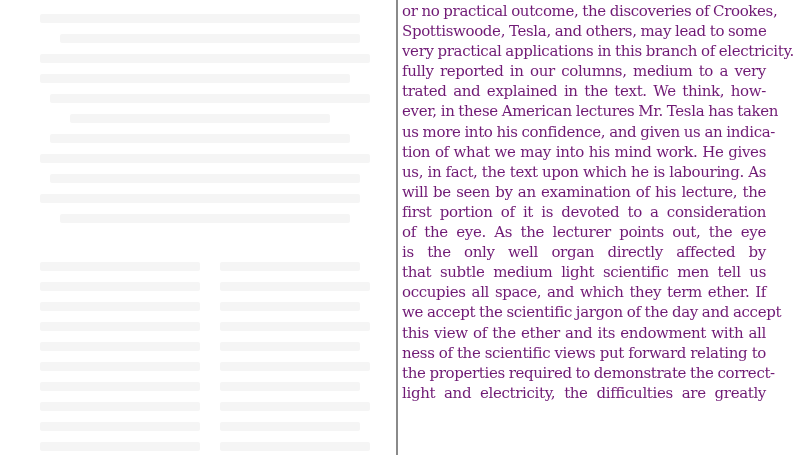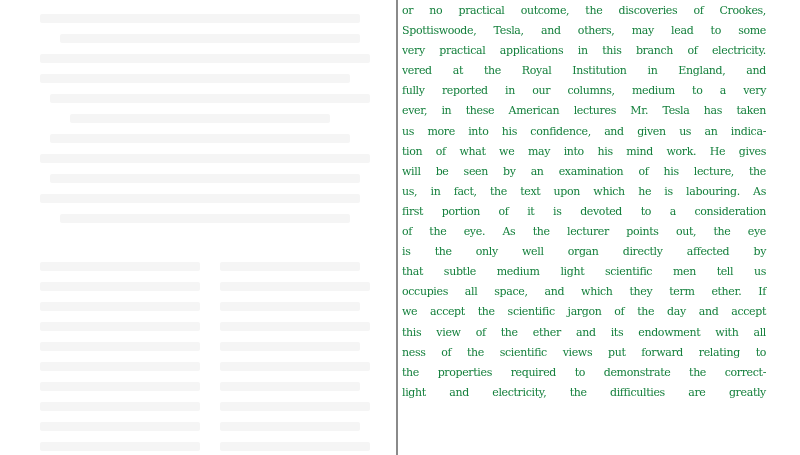--- a/index.html
+++ b/index.html
@@ -1,21 +1,21 @@
 <!DOCTYPE html>
 <html><head>
 <meta charset="utf-8">
 <style>
   html, body { margin:0; padding:0; }
   body { width:800px; height:455px; background:#ffffff; position:relative; overflow:hidden; }
   .ghost { position:absolute; left:30px; top:0; width:355px; height:455px; }
   .ghost-line { position:absolute; height:9px; background:#f5f5f5; border-radius:2px; }
   .rule { position:absolute; left:396px; top:0; width:2px; height:455px; background:#8a8a8a; }
   .column { position:absolute; left:402px; top:1px; width:364px; }
-  .line { display:block; height:20.1px; line-height:20.1px; font-family:"DejaVu Serif", serif; font-size:11px; color:#15803d; white-space:nowrap; text-align:justify; text-align-last:justify; letter-spacing:-0.35px; word-spacing:-0.5px; }
+  .line { display:block; height:20.1px; line-height:20.1px; font-family:"DejaVu Serif", serif; font-size:15px; color:#701a75; white-space:nowrap; text-align:justify; text-align-last:justify; letter-spacing:-0.35px; word-spacing:-0.5px; }
 </style>
 </head>
 <body>
 
 <div class="ghost">
   <div class="ghost-line" style="left:10px;top:14px;width:320px"></div>
   <div class="ghost-line" style="left:30px;top:34px;width:300px"></div>
   <div class="ghost-line" style="left:10px;top:54px;width:330px"></div>
   <div class="ghost-line" style="left:10px;top:74px;width:310px"></div>
   <div class="ghost-line" style="left:20px;top:94px;width:320px"></div>
@@ -46,27 +46,27 @@
   <div class="ghost-line" style="left:10px;top:442px;width:160px"></div>
   <div class="ghost-line" style="left:190px;top:442px;width:150px"></div>
 </div>
 
 <div class="rule"></div>
 
 <div class="column">
   <span class="line">or no practical outcome, the discoveries of Crookes,</span>
   <span class="line">Spottiswoode, Tesla, and others, may lead to some</span>
   <span class="line">very practical applications in this branch of electricity.</span>
-  <span class="line">vered at the Royal Institution in England, and</span>
   <span class="line">fully reported in our columns, medium to a very</span>
+  <span class="line">trated and explained in the text. We think, how-</span>
   <span class="line">ever, in these American lectures Mr. Tesla has taken</span>
   <span class="line">us more into his confidence, and given us an indica-</span>
   <span class="line">tion of what we may into his mind work. He gives</span>
+  <span class="line">us, in fact, the text upon which he is labouring. As</span>
   <span class="line">will be seen by an examination of his lecture, the</span>
-  <span class="line">us, in fact, the text upon which he is labouring. As</span>
   <span class="line">first portion of it is devoted to a consideration</span>
   <span class="line">of the eye. As the lecturer points out, the eye</span>
   <span class="line">is the only well organ directly affected by</span>
   <span class="line">that subtle medium light scientific men tell us</span>
   <span class="line">occupies all space, and which they term ether. If</span>
   <span class="line">we accept the scientific jargon of the day and accept</span>
   <span class="line">this view of the ether and its endowment with all</span>
   <span class="line">ness of the scientific views put forward relating to</span>
   <span class="line">the properties required to demonstrate the correct-</span>
   <span class="line">light and electricity, the difficulties are greatly</span>

